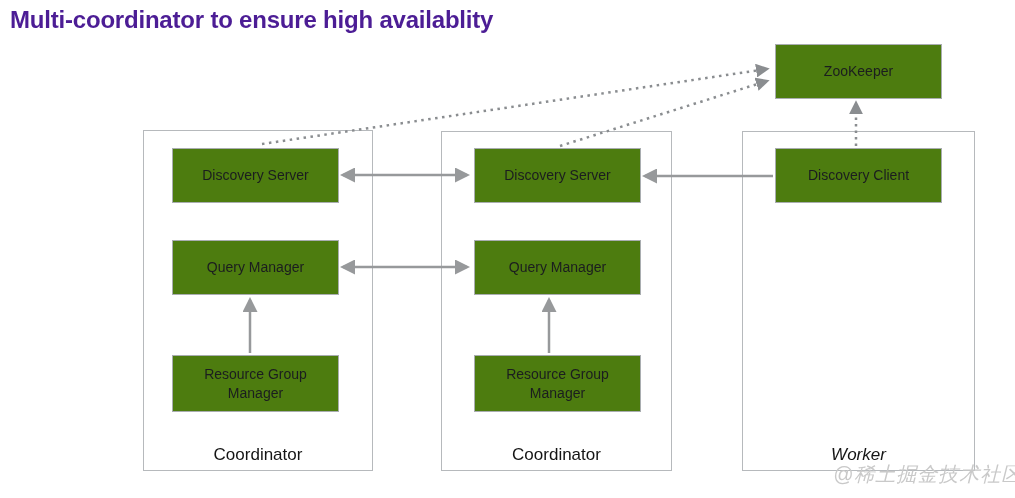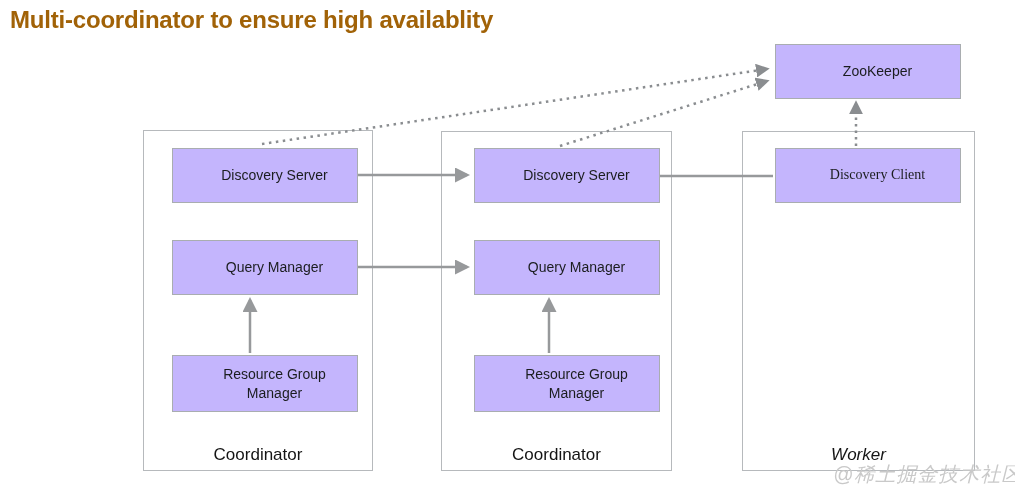--- a/index.html
+++ b/index.html
@@ -2,33 +2,33 @@
 <html><head>
 <meta charset="utf-8">
 <style>
   html,body{margin:0;padding:0;}
   body{
     width:1015px;height:498px;position:relative;background:#ffffff;
     font-family:"Liberation Sans","DejaVu Sans",sans-serif;overflow:hidden;
   }
   .title{
     position:absolute;left:10px;top:6px;font-size:24px;font-weight:700;
-    color:#a16207;letter-spacing:-0.2px;
+    color:#4c1d95;letter-spacing:-0.2px;
   }
   .container-box{
     position:absolute;border:1px solid #b6b9bc;background:transparent;
   }
   .container-label{
     position:absolute;bottom:5px;left:0;width:100%;text-align:center;
     font-size:17px;color:#141414;margin-top:40px;
   }
   .node{
-    position:absolute;width:165px;height:53px;background:#c4b5fd;
+    position:absolute;width:165px;height:53px;background:#4d7c0f;
     border:1px solid #a9adb0;display:flex;align-items:center;justify-content:center;
-    font-size:14px;color:#1b1d1f;text-align:center;line-height:1.3;z-index:3;padding-left:19px;
+    font-size:14px;color:#1b1d1f;text-align:center;line-height:1.3;z-index:3;
   }
   .node .node-label{display:inline-block;max-width:130px;}
   .arrows{position:absolute;left:0;top:0;z-index:2;pointer-events:none;}
   .watermark{
     position:absolute;left:833px;top:461px;font-size:20px;color:#c9c9c9;
     letter-spacing:1px;z-index:4;white-space:nowrap;font-style:italic;
   }
 </style>
 </head>
 <body>
@@ -77,21 +77,21 @@
 </div>
 
 <div class="node" style="left:172px;top:148px;">
   <span class="node-label">Discovery Server</span>
 </div>
 
 <div class="node" style="left:474px;top:148px;">
   <span class="node-label">Discovery Server</span>
 </div>
 
-<div class="node" style="left:775px;top:148px;font-family:Liberation Serif, serif;">
+<div class="node" style="left:775px;top:148px;">
   <span class="node-label">Discovery Client</span>
 </div>
 
 <div class="node" style="left:172px;top:240px;">
   <span class="node-label">Query Manager</span>
 </div>
 
 <div class="node" style="left:474px;top:240px;">
   <span class="node-label">Query Manager</span>
 </div>

